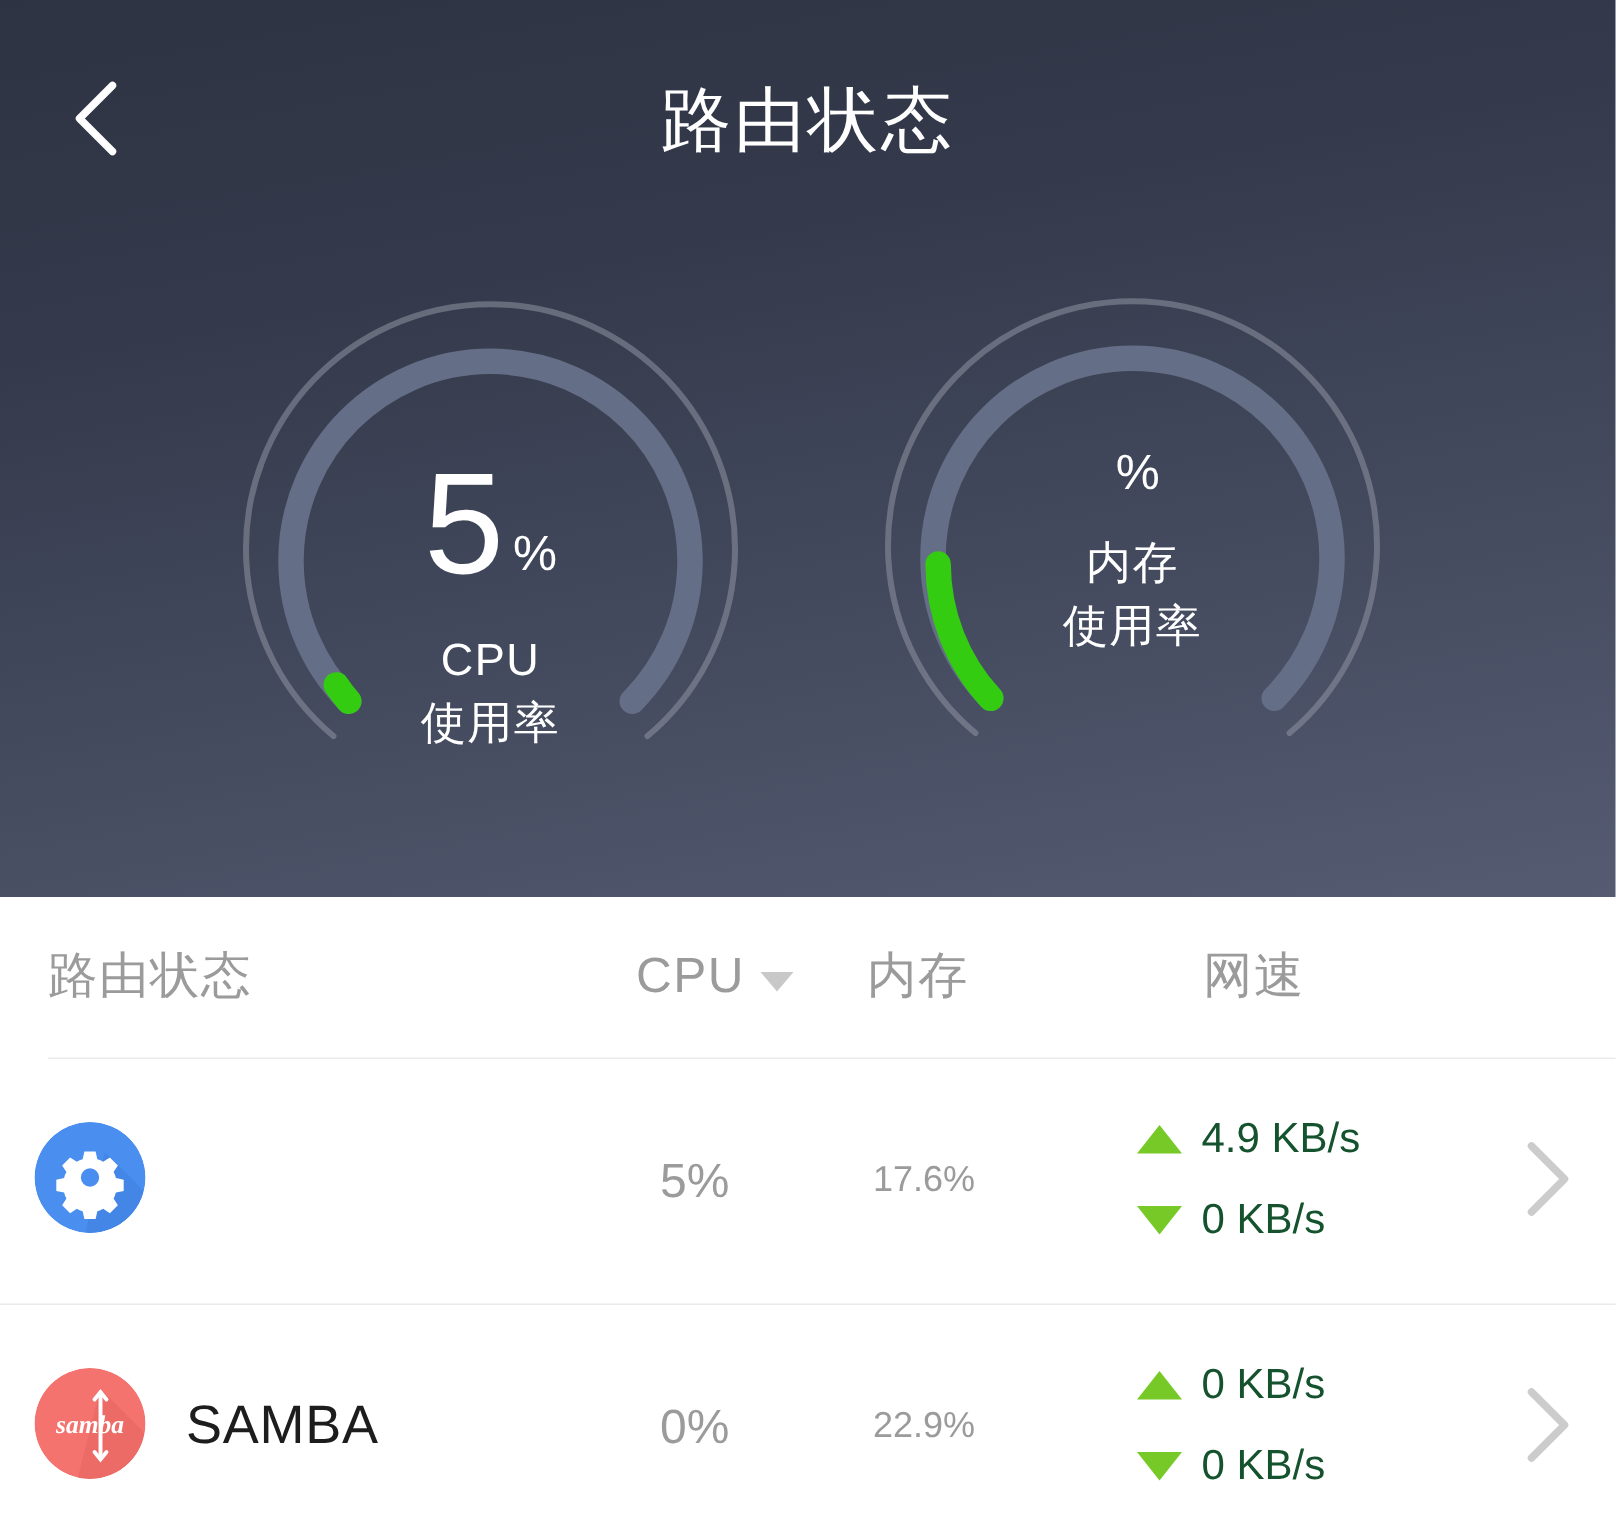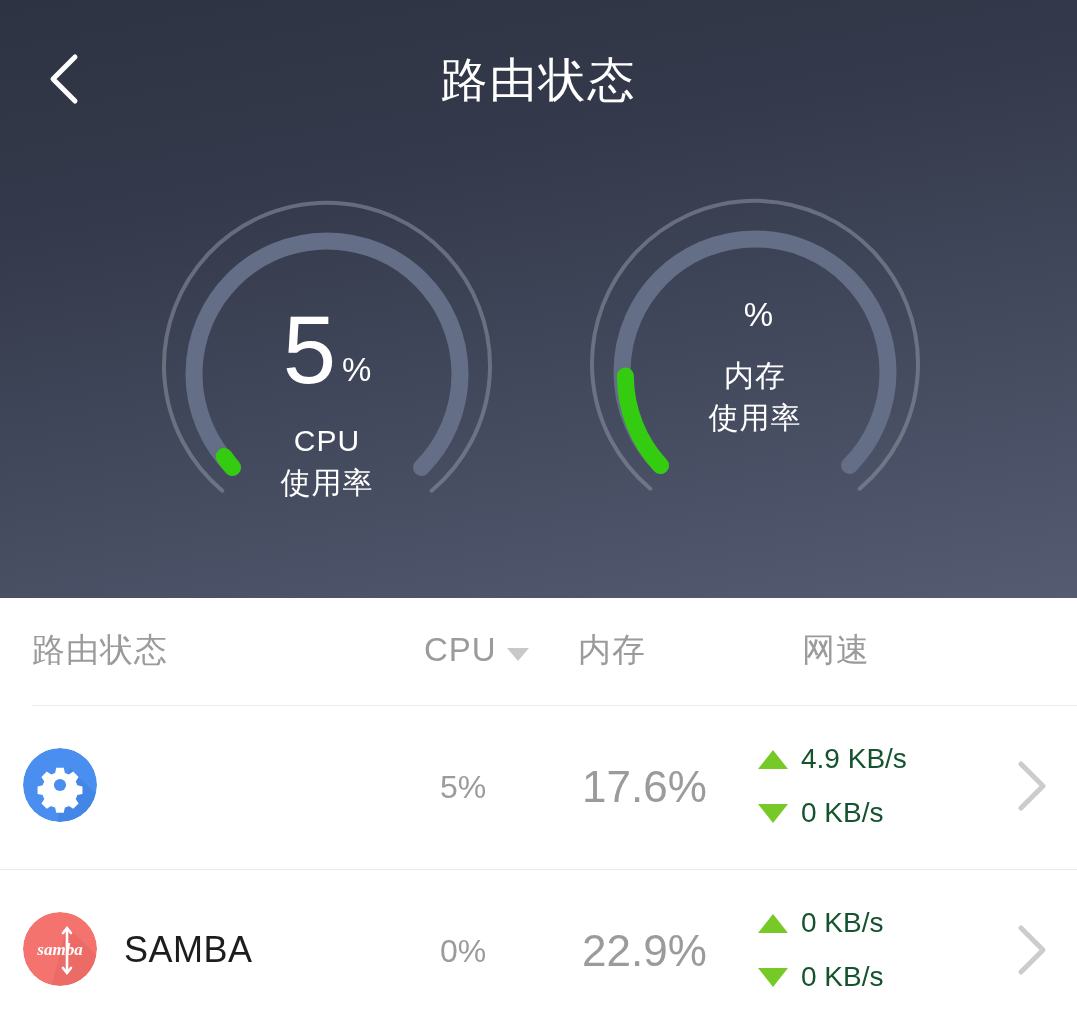--- a/index.html
+++ b/index.html
@@ -194,21 +194,21 @@
     top: 60px;
     color: #9b9b9b;
     font-size: 32px;
     line-height: 42px;
   }
   .row-mem {
     position: absolute;
     left: 582px;
     top: 60px;
     color: #9b9b9b;
-    font-size: 44px;
+    font-size: 24px;
     line-height: 42px;
   }
   .row-net {
     position: absolute;
     left: 758px;
     top: 26px;
     width: 230px;
   }
   .net-line {
     display: flex;

